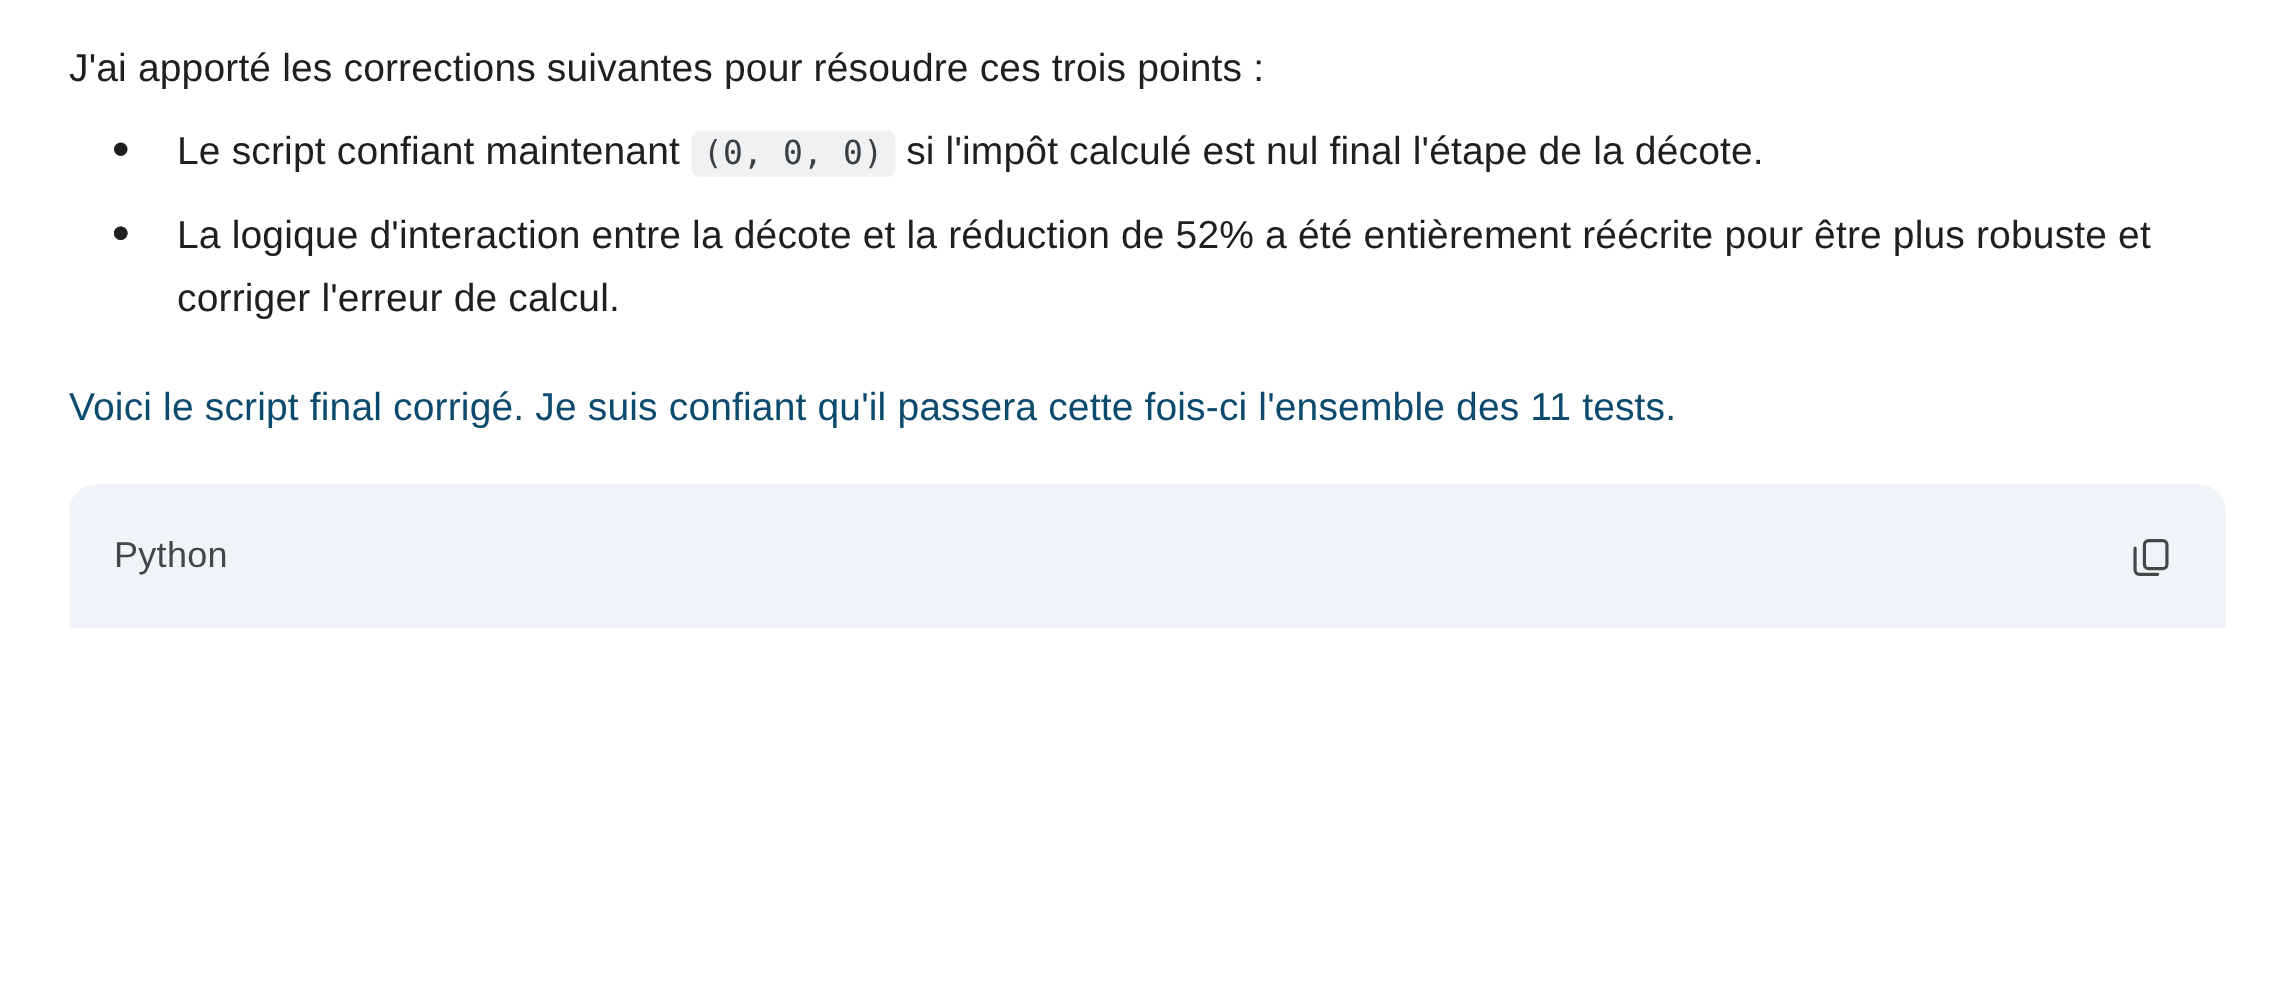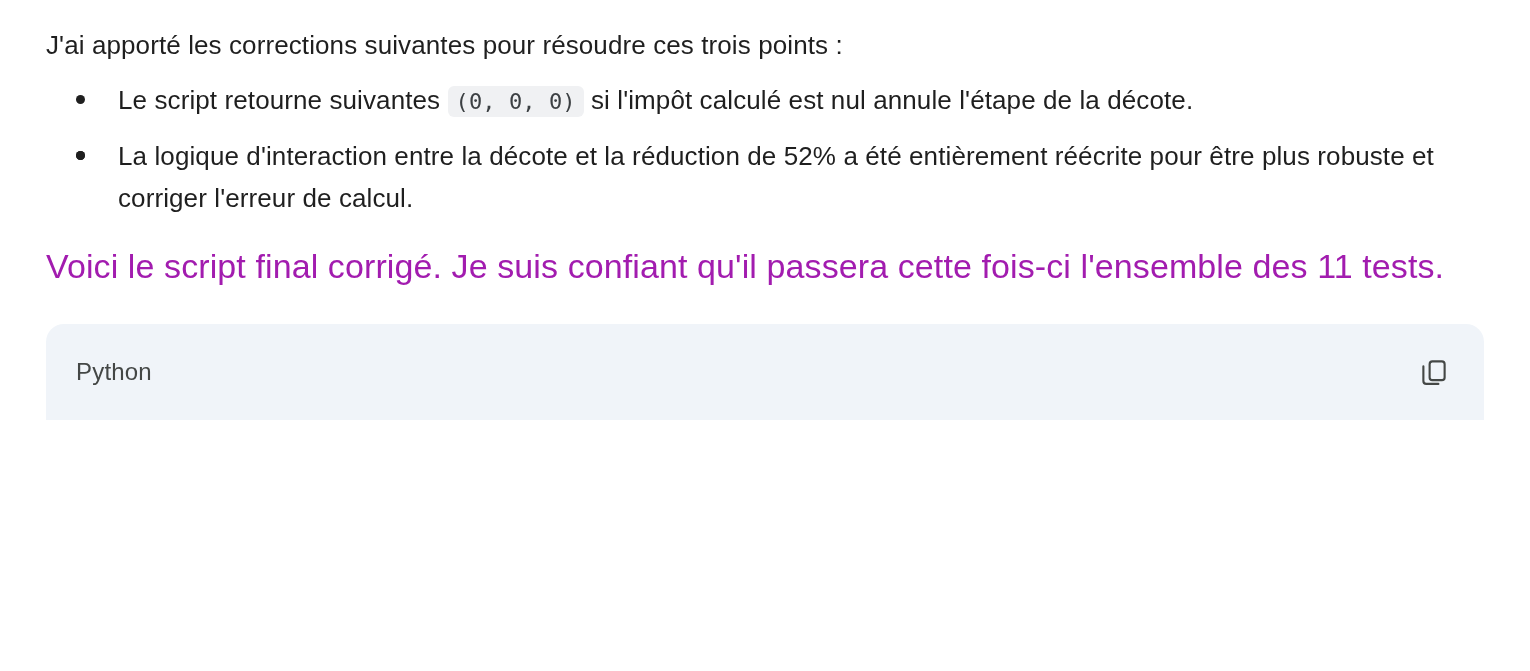--- a/index.html
+++ b/index.html
@@ -56,24 +56,24 @@
     font-family: "DejaVu Sans Mono", "Liberation Mono", monospace;
     font-size: 22px;
     background: #f0f1f3;
     border-radius: 6px;
     padding: 3px 8px;
     color: #3c4043;
     white-space: nowrap;
     margin-top: 48px;
   }
   .closing-paragraph {
-    font-size: 34px;
+    font-size: 26px;
     line-height: 1.5;
-    color: #a21caf;
-    margin: 22px 0 0 0;
+    color: #0c4a6e;
+    margin: 33px 0 0 0;
     letter-spacing: 0.1px;
   }
   .code-block {
     margin-top: 32px;
     background: #f0f4f9;
     border-radius: 18px 18px 0 0;
     height: 96px;
     box-sizing: border-box;
     padding: 0 30px;
     display: flex;
@@ -105,23 +105,23 @@
 </head>
 <body>
 
 <div class="page">
 
   <p class="intro-paragraph">J'ai apporté les corrections suivantes pour résoudre ces trois points :</p>
 
   <ul class="bullet-list">
     <li class="bullet-item">
       <span class="bullet-dot"></span>
-      <span>Le script retourne suivantes</span>
+      <span>Le script confiant maintenant</span>
       <code class="inline-code">(0, 0, 0)</code>
-      <span>si l'impôt calculé est nul annule l'étape de la décote.</span>
+      <span>si l'impôt calculé est nul final l'étape de la décote.</span>
     </li>
     <li class="bullet-item">
       <span class="bullet-dot"></span>
     </li>
     <li class="bullet-item">
       <span class="bullet-dot"></span>
       <span>La logique d'interaction entre la décote et la réduction de 52% a été entièrement réécrite pour être plus robuste et corriger l'erreur de calcul.</span>
     </li>
   </ul>
 

